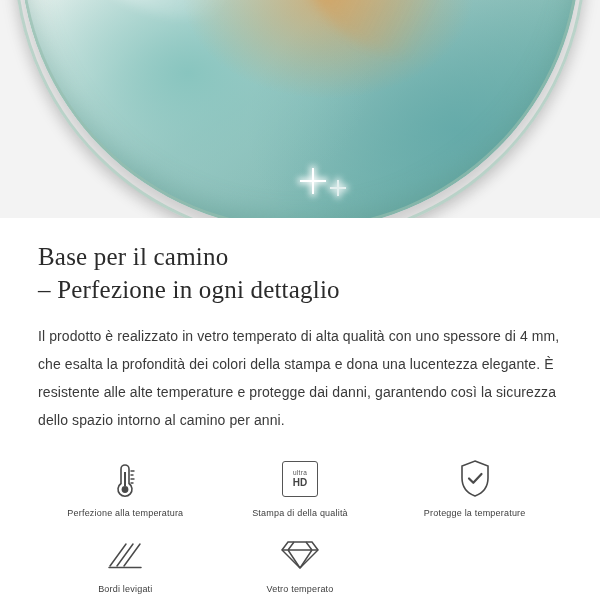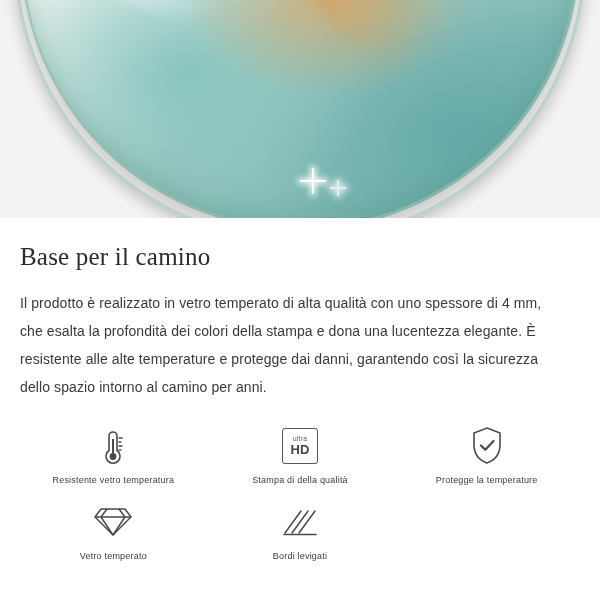--- a/index.html
+++ b/index.html
@@ -95,21 +95,21 @@
     background: #ffffff;
     box-shadow: 0 0 6px 2px rgba(255,255,255,0.9);
   }
   .sparkle::before { left: 50%; top: 0; width: 2px; height: 100%; transform: translateX(-50%); }
   .sparkle::after  { top: 50%; left: 0; height: 2px; width: 100%; transform: translateY(-50%); }
   .sp1 { left: 300px; top: 168px; }
   .sp2 { left: 330px; top: 180px; width: 16px; height: 16px; opacity: .8; }
 
   
   .content {
-    padding: 0 20px;
+    padding: 0 38px;
     box-sizing: border-box;
   }
   .headline {
     margin: 22px 0 0 0;
     font-family: "Liberation Serif", serif;
     font-size: 25px;
     line-height: 1.32;
     color: #2b2b2b;
     font-weight: 400;
     letter-spacing: .2px;
@@ -156,21 +156,21 @@
     height: 34px;
     border: 1.6px solid #555;
     border-radius: 3px;
     display: flex;
     flex-direction: column;
     align-items: center;
     justify-content: center;
     line-height: 1;
   }
   .hd-badge .ultra { font-size: 6.5px; letter-spacing: .3px; color: #555; }
-  .hd-badge .hd { font-size: 13px; font-weight: bold; color: #444; margin-top: 1px; }
+  .hd-badge .hd { font-size: 10px; font-weight: bold; color: #444; margin-top: 1px; }
 </style>
 </head>
 <body>
 
 <div class="page">
 
   <div class="hero">
     <div class="hero-bg"></div>
     <div class="plate">
       <span class="marble-streak s1"></span>
@@ -181,36 +181,37 @@
     </div>
     <div class="glass-edge"></div>
     <span class="sparkle sp1"></span>
     <span class="sparkle sp2"></span>
   </div>
 
   <div class="content">
 
     <h1 class="headline">
       <span>Base per il camino</span>
+      <span class="line2">– Perfezione in ogni dettaglio</span>
     </h1>
 
     <p class="body-copy">Il prodotto è realizzato in vetro temperato di alta qualità con uno spessore di 4 mm, che esalta la profondità dei colori della stampa e dona una lucentezza elegante. È resistente alle alte temperature e protegge dai danni, garantendo così la sicurezza dello spazio intorno al camino per anni.</p>
 
     <div class="features">
 
       <div class="feature">
         <div class="feature-icon">
           <svg width="34" height="40" viewBox="0 0 34 40" fill="none" stroke="#4a4a4a" stroke-width="1.6">
             <path d="M17 6a4 4 0 0 0-4 4v14.5a7 7 0 1 0 8 0V10a4 4 0 0 0-4-4z"></path>
             <circle cx="17" cy="30.5" r="3.4" fill="#4a4a4a" stroke="none"></circle>
             <path d="M17 13v14" stroke-width="2"></path>
             <path d="M22.5 12h4M22.5 16h3M22.5 20h4M22.5 24h3" stroke-width="1.3"></path>
           </svg>
         </div>
-        <div class="feature-label">Resistente vetro temperatura</div>
+        <div class="feature-label">Perfezione alla temperatura</div>
       </div>
 
       <div class="feature">
         <div class="feature-icon">
           <div class="hd-badge">
             <span class="ultra">ultra</span>
             <span class="hd">HD</span>
           </div>
         </div>
         <div class="feature-label">Stampa di della qualità</div>
@@ -221,34 +222,34 @@
           <svg width="36" height="42" viewBox="0 0 36 42" fill="none" stroke="#4a4a4a" stroke-width="1.6">
             <path d="M18 3l13 5v12c0 9-5.6 15.2-13 18-7.4-2.8-13-9-13-18V8l13-5z"></path>
             <path d="M12 20.5l4.3 4.3L24.5 16" stroke-width="2.2" stroke-linecap="round" stroke-linejoin="round"></path>
           </svg>
         </div>
         <div class="feature-label">Protegge la temperature</div>
       </div>
 
       <div class="feature">
         <div class="feature-icon">
+          <svg width="38" height="34" viewBox="0 0 38 34" fill="none" stroke="#4a4a4a" stroke-width="1.5">
+            <path d="M4 28L20 6M11 28L27 6M18 28L34 6" stroke-linecap="round"></path>
+            <path d="M3 29.5h32" stroke-width="1.5" stroke-linecap="round"></path>
+          </svg>
+        </div>
+        <div class="feature-label">Bordi levigati</div>
+      </div>
+
+      <div class="feature">
+        <div class="feature-icon">
           <svg width="40" height="34" viewBox="0 0 40 34" fill="none" stroke="#4a4a4a" stroke-width="1.5">
             <path d="M8 4h24l6 8-18 18L2 12z"></path>
             <path d="M2 12h36M14 4l-6 8 12 18M26 4l6 8-12 18"></path>
           </svg>
         </div>
         <div class="feature-label">Vetro temperato</div>
       </div>
 
-      <div class="feature">
-        <div class="feature-icon">
-          <svg width="38" height="34" viewBox="0 0 38 34" fill="none" stroke="#4a4a4a" stroke-width="1.5">
-            <path d="M4 28L20 6M11 28L27 6M18 28L34 6" stroke-linecap="round"></path>
-            <path d="M3 29.5h32" stroke-width="1.5" stroke-linecap="round"></path>
-          </svg>
-        </div>
-        <div class="feature-label">Bordi levigati</div>
-      </div>
-
 
     </div>
   </div>
 </div>
 
 </body></html>

